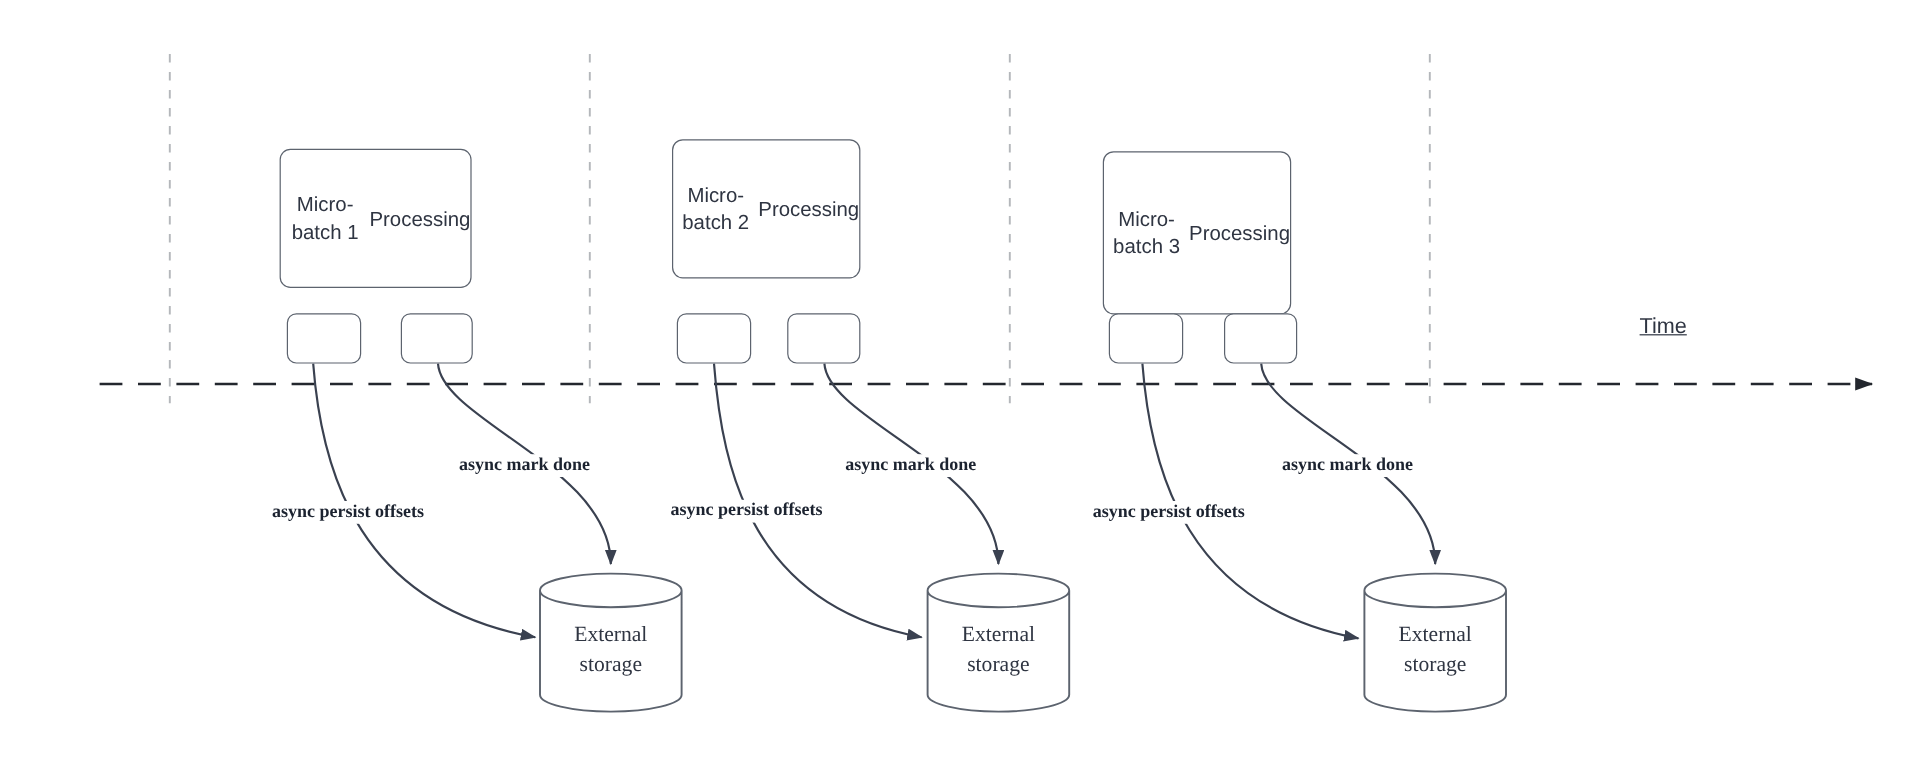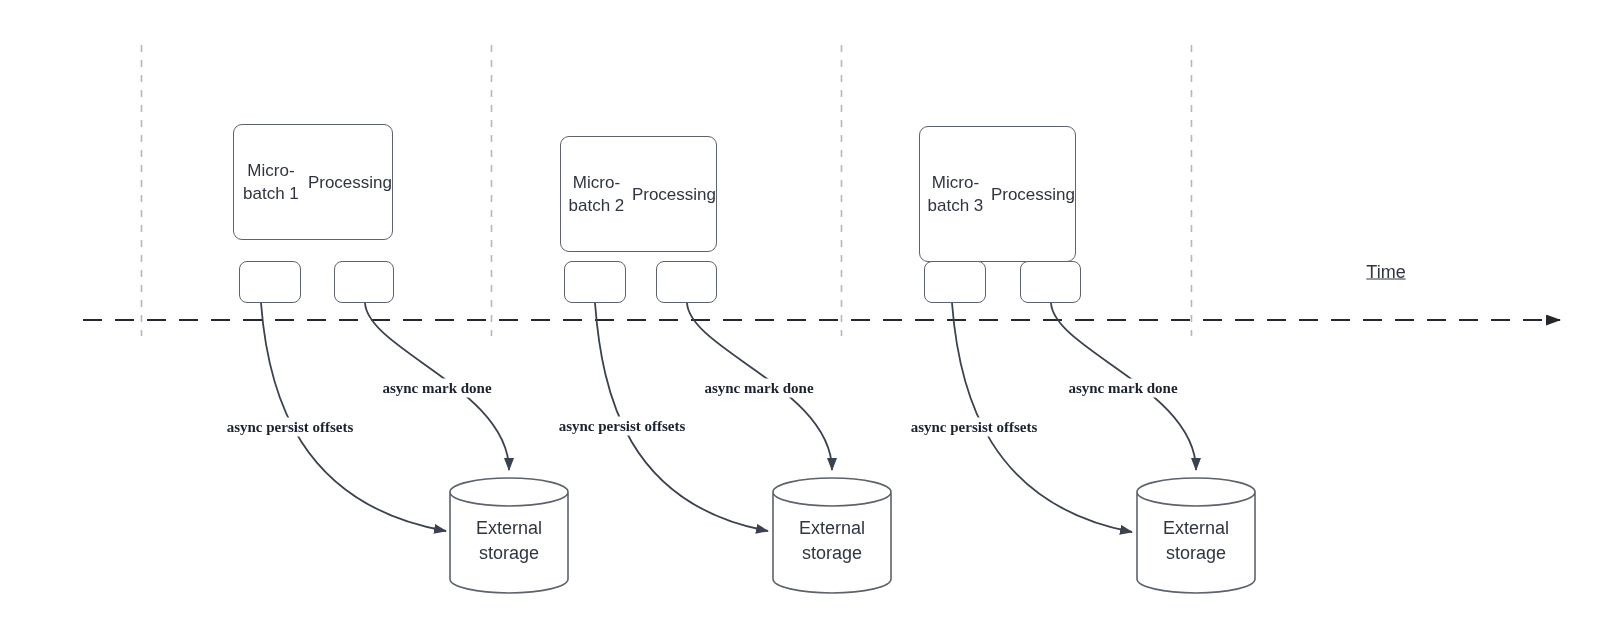--- a/index.html
+++ b/index.html
@@ -26,21 +26,21 @@
     border:1.6px solid var(--shape-border);border-radius:9px;background:var(--background);
     display:flex;flex-direction:row;align-items:center;justify-content:center;
     color:var(--shape-text);font-size:17px;line-height:23px;text-align:center;
   }
   .mini-box{
     position:absolute;box-sizing:border-box;
     border:1.6px solid var(--shape-border);border-radius:8px;background:var(--background);
   }
   .cyl-text{
     position:absolute;display:flex;flex-direction:column;align-items:center;justify-content:center;
-    color:var(--shape-text);font-size:18px;line-height:25px;text-align:center;pointer-events:none;
+    color:var(--shape-text);font-size:18px;line-height:25px;text-align:center;pointer-events:none;font-family:Liberation Serif, serif;
   }
   .arrow-label{
     position:absolute;transform:translate(-50%,-50%);
     background:var(--background);padding:1px 3px;white-space:nowrap;
     color:var(--label-text);font-size:15px;font-weight:700;font-family:Liberation Serif, serif;
   }
   .time-label{
     position:absolute;transform:translate(-50%,-50%);
     color:var(--shape-text);font-size:18px;white-space:nowrap;text-decoration:underline;
   }
@@ -78,21 +78,21 @@
 
     <path class="cyl" d="M 450,492 A 59,14 0 0 1 568,492 A 59,14 0 0 1 450,492 L 450,579 A 59,14 0 0 0 568,579 L 568,492"></path>
     <path class="cyl" d="M 773,492 A 59,14 0 0 1 891,492 A 59,14 0 0 1 773,492 L 773,579 A 59,14 0 0 0 891,579 L 891,492"></path>
     <path class="cyl" d="M 1137,492 A 59,14 0 0 1 1255,492 A 59,14 0 0 1 1137,492 L 1137,579 A 59,14 0 0 0 1255,579 L 1255,492"></path>
   </svg>
 
   <div class="proc-box" style="left:233px;top:124px;width:160px;height:116px">
     <div>Micro-batch 1</div>
     <div>Processing</div>
   </div>
-  <div class="proc-box" style="left:560px;top:136px;width:157px;height:116px">
+  <div class="proc-box" style="left:560px;top:116px;width:157px;height:116px">
     <div>Micro-batch 2</div>
     <div>Processing</div>
   </div>
   <div class="proc-box" style="left:919px;top:126px;width:157px;height:136px">
     <div>Micro-batch 3</div>
     <div>Processing</div>
   </div>
 
   <div class="mini-box" style="left:239px;top:261px;width:62px;height:42px"></div>
   <div class="mini-box" style="left:334px;top:261px;width:60px;height:42px"></div>

